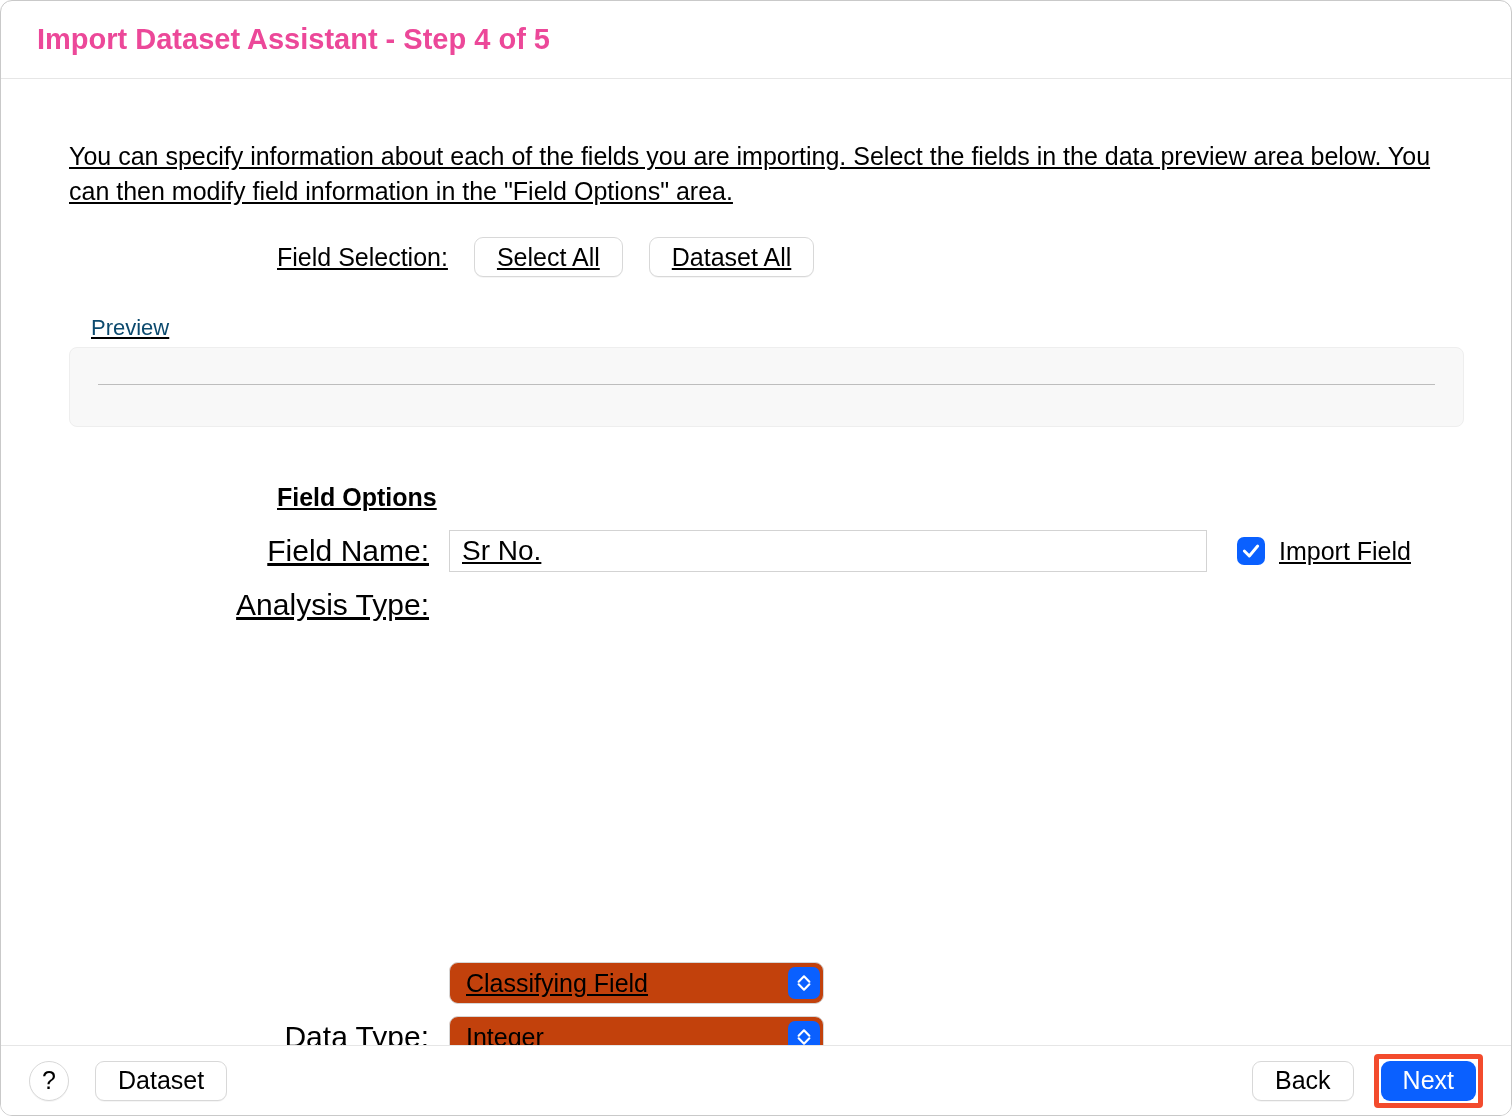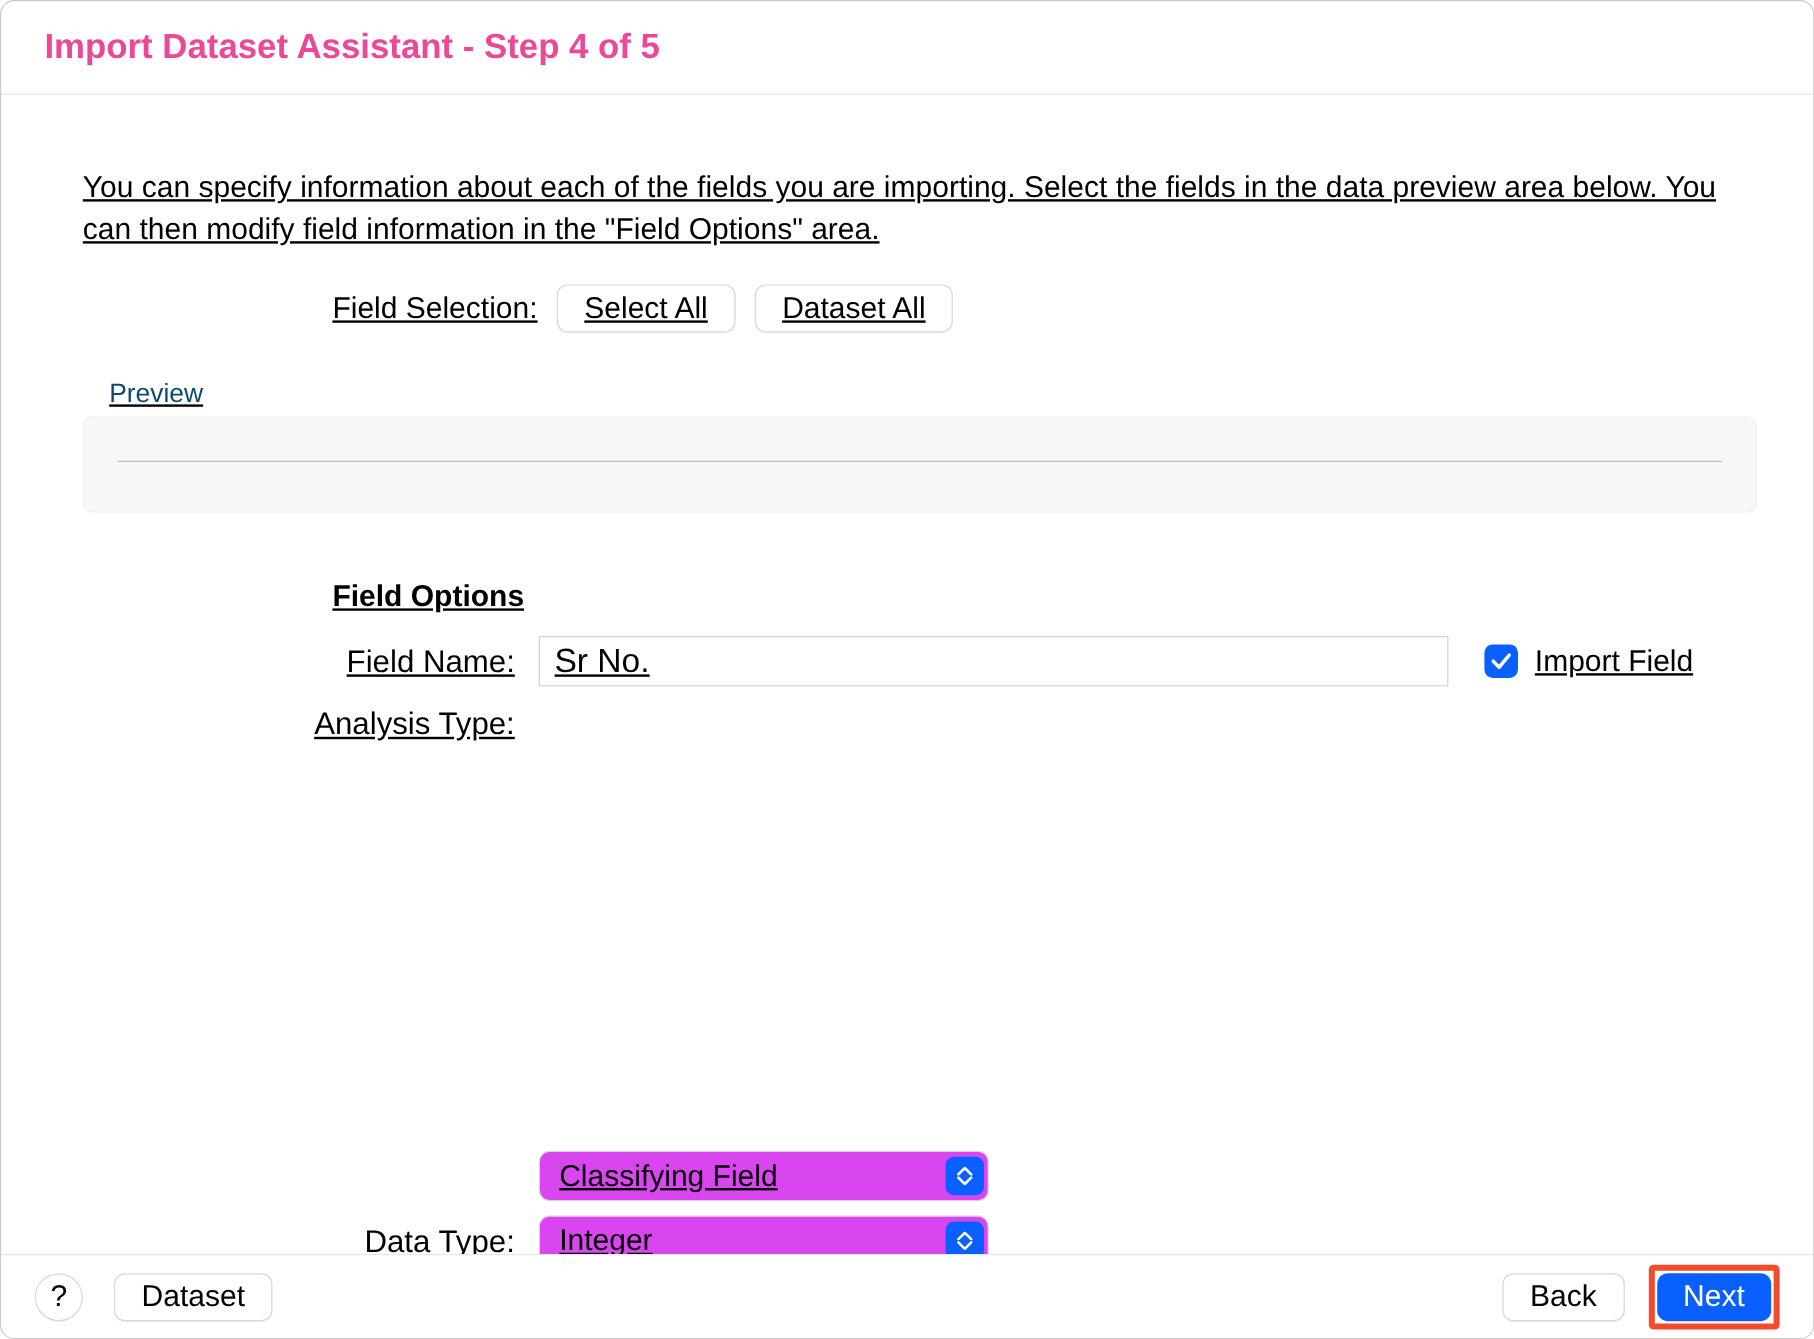--- a/index.html
+++ b/index.html
@@ -33,21 +33,21 @@
   }
   .intro {
     font-size: 25px;
     line-height: 1.4;
     color: #000;
     margin-bottom: 28px;
   }
   .selection-row {
     display: flex;
     align-items: center;
-    gap: 16px;
+    gap: 26px;
     margin-left: 208px;
     margin-bottom: 38px;
   }
   .label-right {
     font-size: 25px;
     color: #000;
   }
   .mac-btn {
     display: inline-flex;
     align-items: center; justify-content: center;
@@ -85,21 +85,21 @@
   }
   .form-row {
     display: flex;
     align-items: center;
     margin-bottom: 16px;
   }
   .form-label {
     width: 380px;
     text-align: right;
     padding-right: 20px;
-    font-size: 26px;
+    font-size: 30px;
   }
   .text-input {
     width: 758px;
     height: 42px;
     border: 1px solid #d3d3d3;
     border-radius: 0;
     background: #fff;
     font-size: 28px;
     padding: 0 12px;
     color: #000;
@@ -121,21 +121,21 @@
   .cb-label { font-size: 25px; }
   .select-wrap {
     position: relative;
     width: 375px;
     height: 42px;
   }
   .mac-select {
     width: 100%; height: 100%;
     border: 1px solid #d6d6d6;
     border-radius: 9px;
-    background: #d946ef;
+    background: #c2410c;
     font-size: 25px;
     padding: 0 50px 0 16px;
     display: flex; align-items: center; text-align: center;
   }
   .select-stepper {
     position: absolute;
     right: 4px; top: 50%;
     transform: translateY(-50%);
     width: 32px; height: 32px;
     border-radius: 7px;

